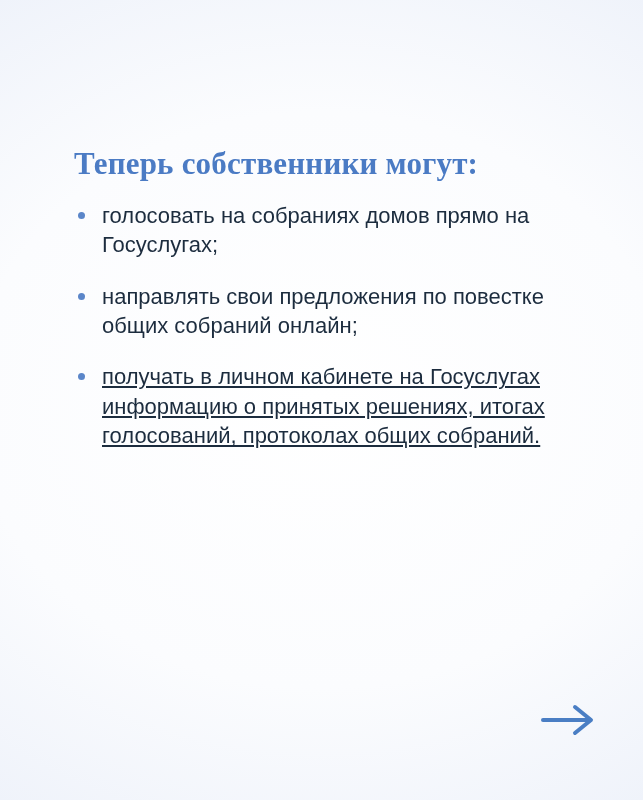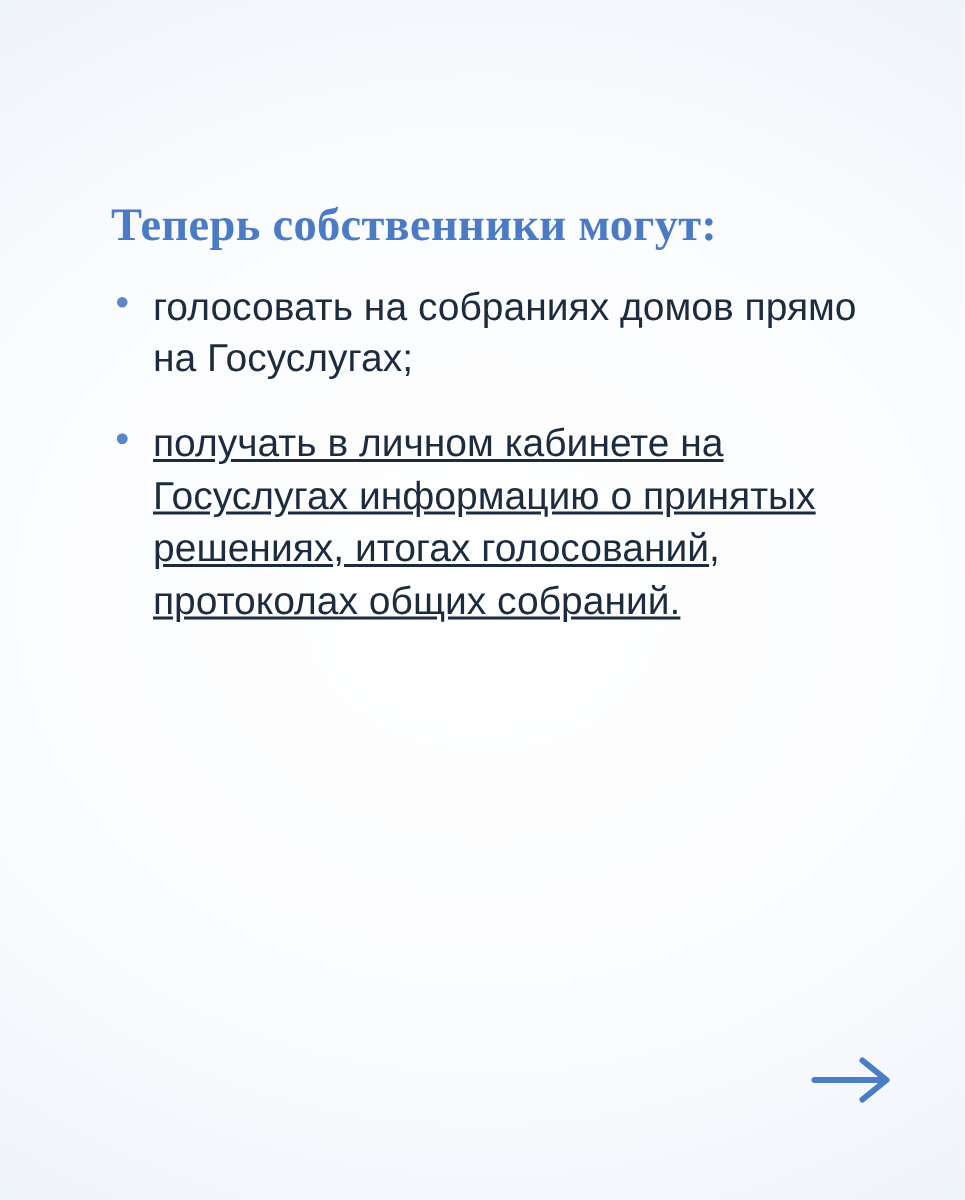--- a/index.html
+++ b/index.html
@@ -21,21 +21,21 @@
     box-sizing: border-box;
     background:
       radial-gradient(ellipse 120% 80% at 50% 50%, #ffffff 0%, #fbfcfe 45%, #eef2fa 78%, #e3eaf7 100%),
       linear-gradient(135deg, #e8eef8 0%, #f7f9fd 30%, #ffffff 50%, #f4f7fc 72%, #e6ecf8 100%);
     overflow: hidden;
   }
 
   .content {
     position: absolute;
     left: 74px;
-    top: 132px;
+    top: 146px;
     width: 520px;
   }
 
   .title {
     font-family: "Liberation Serif", serif;
     font-weight: bold;
     font-size: 31px;
     line-height: 1.18;
     color: #4b7bc4;
     margin: 0 0 18px 0;
@@ -45,21 +45,21 @@
   .bullet-list {
     list-style: none;
     margin: 0;
     padding: 0;
   }
 
   .bullet-item {
     position: relative;
     padding-left: 28px;
     margin-bottom: 22px;
-    font-size: 26px;
+    font-size: 22px;
     line-height: 1.34;
     color: #1c2c3e;
   }
 
   .bullet-item:last-child {
     margin-bottom: 0;
     text-decoration: underline;
   }
 
   .bullet-dot {
@@ -93,20 +93,21 @@
 
     <h1 class="title">Теперь собственники могут:</h1>
 
     <ul class="bullet-list">
       <li class="bullet-item">
         <span class="bullet-dot"></span>
         <span>голосовать на собраниях домов прямо на Госуслугах;</span>
       </li>
       <li class="bullet-item">
         <span class="bullet-dot"></span>
+        <span>направлять свои предложения по повестке общих собраний онлайн;</span>
       </li>
       <li class="bullet-item">
         <span class="bullet-dot"></span>
         <span>получать в личном кабинете на Госуслугах информацию о принятых решениях, итогах голосований, протоколах общих собраний.</span>
       </li>
     </ul>
 
   </div>
 
   <div class="arrow-wrap">

